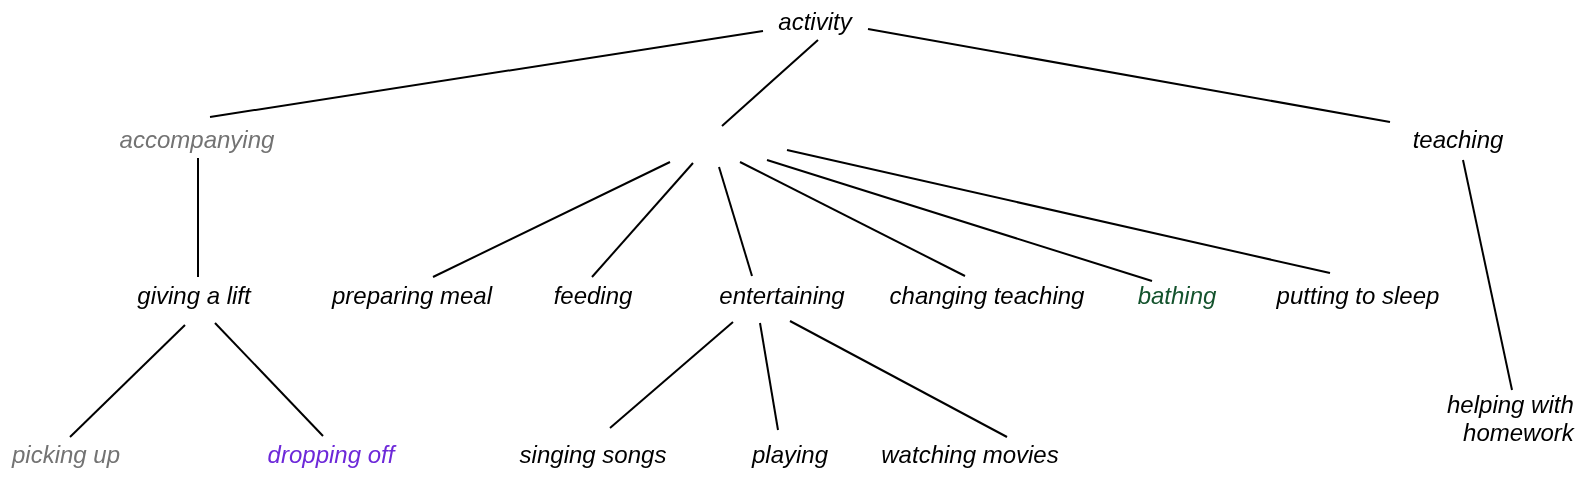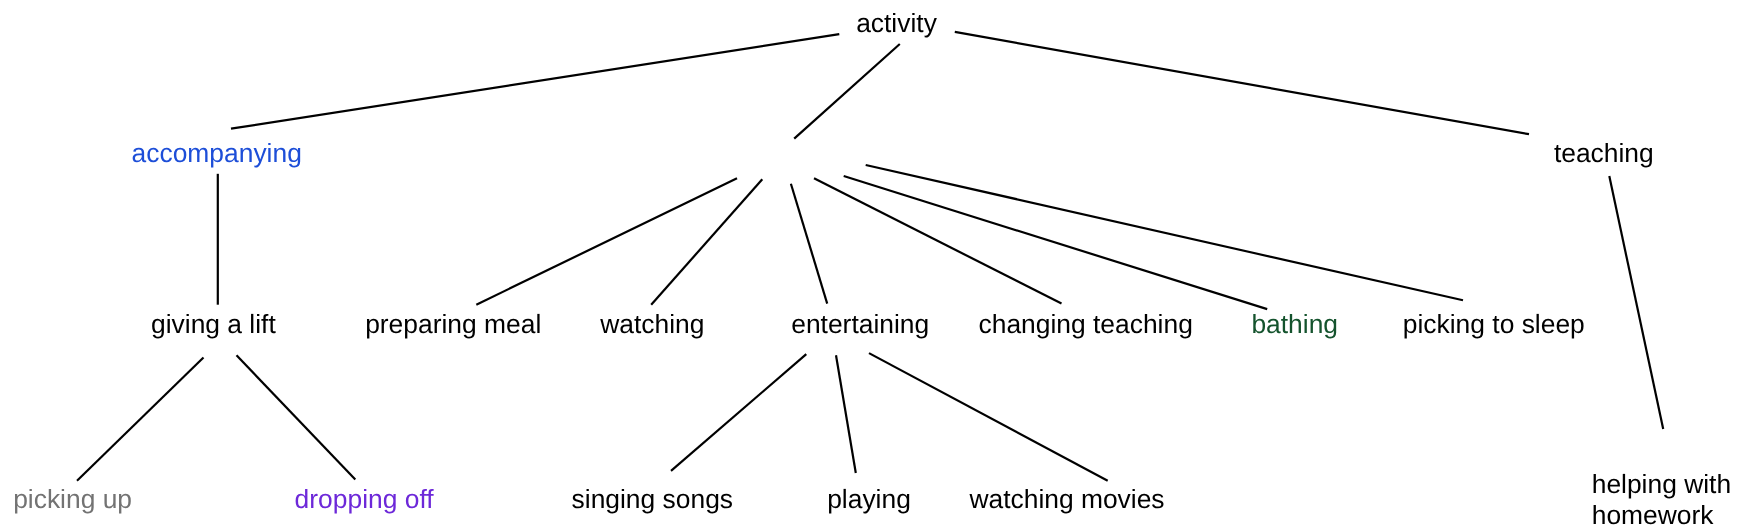--- a/index.html
+++ b/index.html
@@ -23,25 +23,25 @@
     height: 100%;
   }
   .node {
     position: absolute;
     transform: translate(-50%, -50%);
     font-size: 24px;
     line-height: 28px;
     color: #000000;
     white-space: pre-line;
     text-align: center;
+    font-style: italic;
   }
   .node.left {
     transform: translateY(-50%);
-    text-align: left;
-    margin-top: 36px;
+    text-align: right;
   }
 </style>
 </head>
 <body>
 
 <div class="canvas">
   <svg class="edge-layer" xmlns="http://www.w3.org/2000/svg" viewBox="0 0 1588 483">
       <line x1="763" y1="31" x2="210" y2="117" stroke="#000000" stroke-width="2"></line>
       <line x1="818" y1="40" x2="722" y2="126" stroke="#000000" stroke-width="2"></line>
       <line x1="868" y1="29" x2="1390" y2="122" stroke="#000000" stroke-width="2"></line>
@@ -54,29 +54,29 @@
       <line x1="787" y1="150" x2="1330" y2="273" stroke="#000000" stroke-width="2"></line>
       <line x1="1463" y1="160" x2="1512" y2="390" stroke="#000000" stroke-width="2"></line>
       <line x1="185" y1="325" x2="70" y2="437" stroke="#000000" stroke-width="2"></line>
       <line x1="215" y1="323" x2="323" y2="436" stroke="#000000" stroke-width="2"></line>
       <line x1="733" y1="322" x2="610" y2="428" stroke="#000000" stroke-width="2"></line>
       <line x1="760" y1="323" x2="778" y2="430" stroke="#000000" stroke-width="2"></line>
       <line x1="790" y1="321" x2="1007" y2="437" stroke="#000000" stroke-width="2"></line>
     </svg>
 
 <div class="node" style="left: 815px; top: 22px; color: rgb(0, 0, 0);">activity</div>
-    <div class="node" style="left: 197px; top: 140px; color: #1d4ed8;">accompanying</div>
+    <div class="node" style="left: 197px; top: 140px; color: #737373;">accompanying</div>
     <div class="node" style="left: 1458px; top: 140px; color: rgb(0, 0, 0);">teaching</div>
     <div class="node" style="left: 194px; top: 296px; color: rgb(0, 0, 0);">giving a lift</div>
     <div class="node" style="left: 412px; top: 296px; color: rgb(0, 0, 0);">preparing meal</div>
-    <div class="node" style="left: 593px; top: 296px; color: rgb(0, 0, 0);">watching</div>
+    <div class="node" style="left: 593px; top: 296px; color: rgb(0, 0, 0);">feeding</div>
     <div class="node" style="left: 762px; top: 296px; color: rgb(0, 0, 0); margin-left: 20px;">entertaining</div>
     <div class="node" style="left: 987px; top: 296px; color: rgb(0, 0, 0);">changing teaching</div>
     <div class="node" style="left: 1177px; top: 296px; color: #14532d;">bathing</div>
-    <div class="node" style="left: 1358px; top: 296px; color: rgb(0, 0, 0);">picking to sleep</div>
+    <div class="node" style="left: 1358px; top: 296px; color: rgb(0, 0, 0);">putting to sleep</div>
     <div class="node" style="left: 66px; top: 455px; color: #737373;">picking up</div>
     <div class="node" style="left: 331px; top: 455px; color: #6d28d9;">dropping off</div>
     <div class="node" style="left: 593px; top: 455px; color: rgb(0, 0, 0);">singing songs</div>
     <div class="node" style="left: 790px; top: 455px; color: rgb(0, 0, 0);">playing</div>
     <div class="node" style="left: 970px; top: 455px; color: rgb(0, 0, 0);">watching movies</div>
     <div class="node left" style="left: 1447px; top: 419px; color: rgb(0, 0, 0);">helping with
 homework</div>
   </div>
 
 </body></html>

